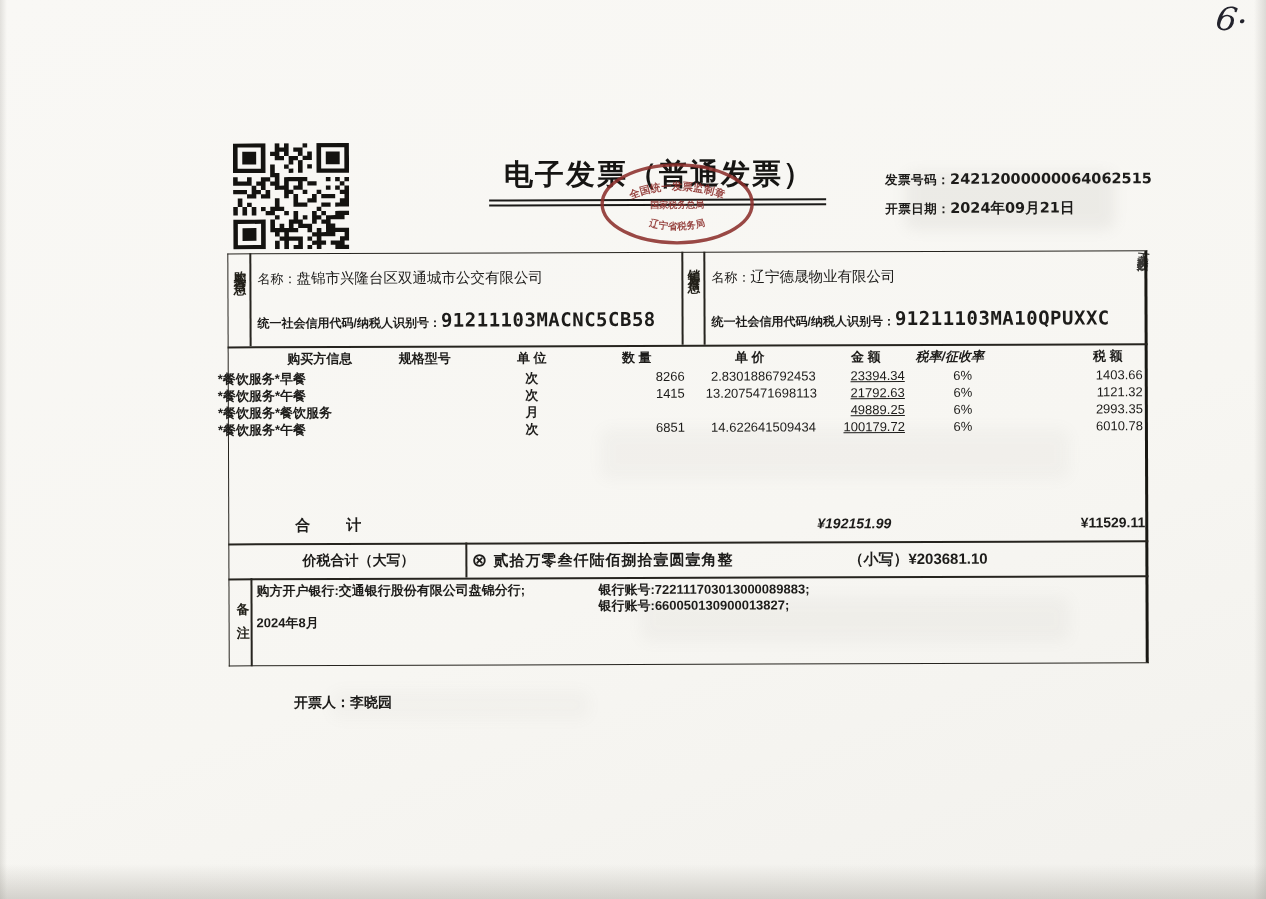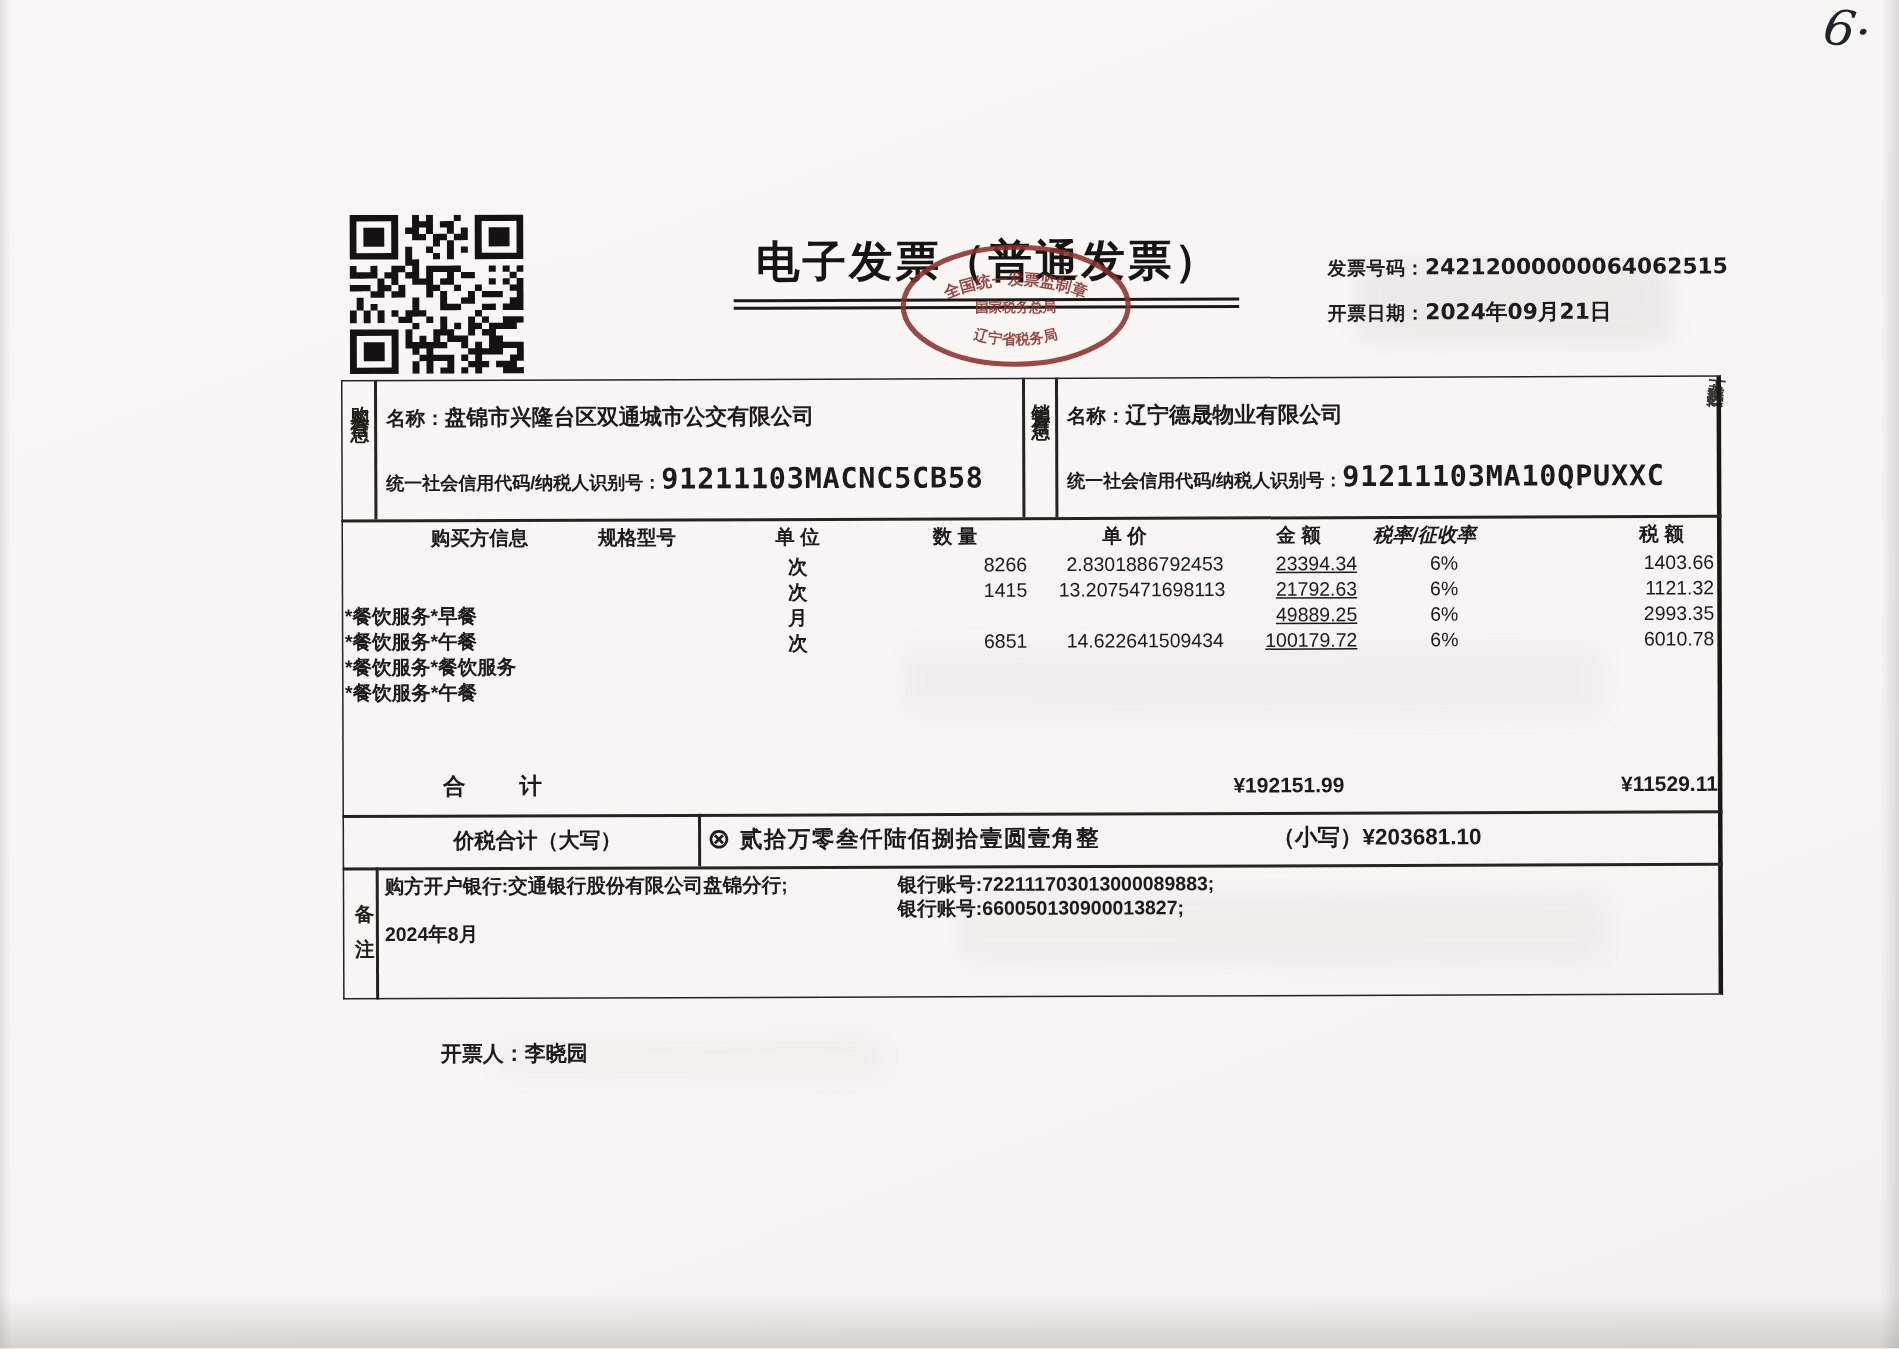--- a/index.html
+++ b/index.html
@@ -59,21 +59,21 @@
   .vl-mid1    { left:682px; top:252px; height:93px; }
   .vl-mid2    { left:704px; top:252px; height:93px; }
   .vl-words   { left:465px; top:542px; height:35px; }
   .vl-remarks { left:250px; top:577px; height:88px; }
 
   
   .vlabel { writing-mode:vertical-rl; font-weight:bold; font-size:12.5px;
     letter-spacing:3px; color:#222019; }
   .vlabel-buyer  { left:231.5px; top:259px; height:84px; }
   .vlabel-seller { left:685.5px; top:259px; height:84px; }
-  .party-name { font-size:14.5px; font-weight:bold; white-space:nowrap; }
+  .party-name { font-size:14.5px; font-weight:normal; white-space:nowrap; }
   .party-name .lbl { font-size:13px; }
   .buyer-name  { left:258px; top:268px; }
   .seller-name { left:712px; top:268px; }
   .party-tax { white-space:nowrap; font-weight:bold; }
   .party-tax .lbl { font-size:12px; letter-spacing:0; }
   .party-tax .val { font-size:19px; font-family:"DejaVu Sans Mono","Liberation Mono",monospace;
     letter-spacing:.5px; }
   .buyer-tax  { left:258px; top:308px; }
   .seller-tax { left:712px; top:308px; }
 
@@ -82,33 +82,33 @@
   .th-name { left:255px; width:130px; }
   .th-spec { left:385px; width:80px; }
   .th-unit { left:495px; width:74px; }
   .th-qty  { left:582px; width:110px; }
   .th-price{ left:700px; width:100px; }
   .th-amt  { left:820px; width:92px; }
   .th-rate { left:904px; width:92px;font-style:italic; }
   .th-tax  { left:1062px; width:92px; }
 
   .cell { position:absolute; font-size:13px; white-space:nowrap; }
-  .c-name { left:230px; width:220px; font-weight:600;margin-top:32px; }
+  .c-name { left:218px; width:220px; font-weight:600; }
   .c-unit { left:495px; width:74px; text-align:center; font-weight:600; }
   .c-qty  { left:570px; width:115px; text-align:right; }
   .c-price{ left:690px; width:110px; text-align:right;margin-left:16px; }
   .c-amt  { left:808px; width:97px;  text-align:right;text-decoration:underline; }
   .c-rate { left:920px; width:86px;  text-align:center; }
   .c-tax  { left:1040px; width:103px; text-align:right; }
   .row { position:absolute; left:0; top:0; width:1266px; height:17px; }
   .r0 { top:369px; } .r1 { top:386px; } .r2 { top:403px; } .r3 { top:420px; }
 
   .total-row { top:509px; height:30px; line-height:30px; position:absolute; width:1266px; left:0; }
   .total-label { left:295px; width:120px; font-size:15px; font-weight:bold; letter-spacing:2px; }
-  .total-amt { left:822px; width:128px; text-align:left; font-size:14px; font-weight:bold; }
+  .total-amt { left:790px; width:128px; text-align:center; font-size:14px; font-weight:bold;font-style:italic; }
   .total-tax { left:1040px; width:105px; text-align:right; font-size:14px; font-weight:bold; }
 
   
   .words-row { top:542px; height:35px; line-height:35px; position:absolute; left:0; width:1266px; }
   .words-label { left:252px; width:212px; text-align:center; font-size:14px; font-weight:bold; }
   .words-sym { left:471px; font-size:19px; font-weight:bold; top:0; }
   .words-text { left:493px; font-size:15px; font-weight:bold; letter-spacing:1px; }
   .words-small { left:848px; font-size:15px; font-weight:bold; }
 
   

